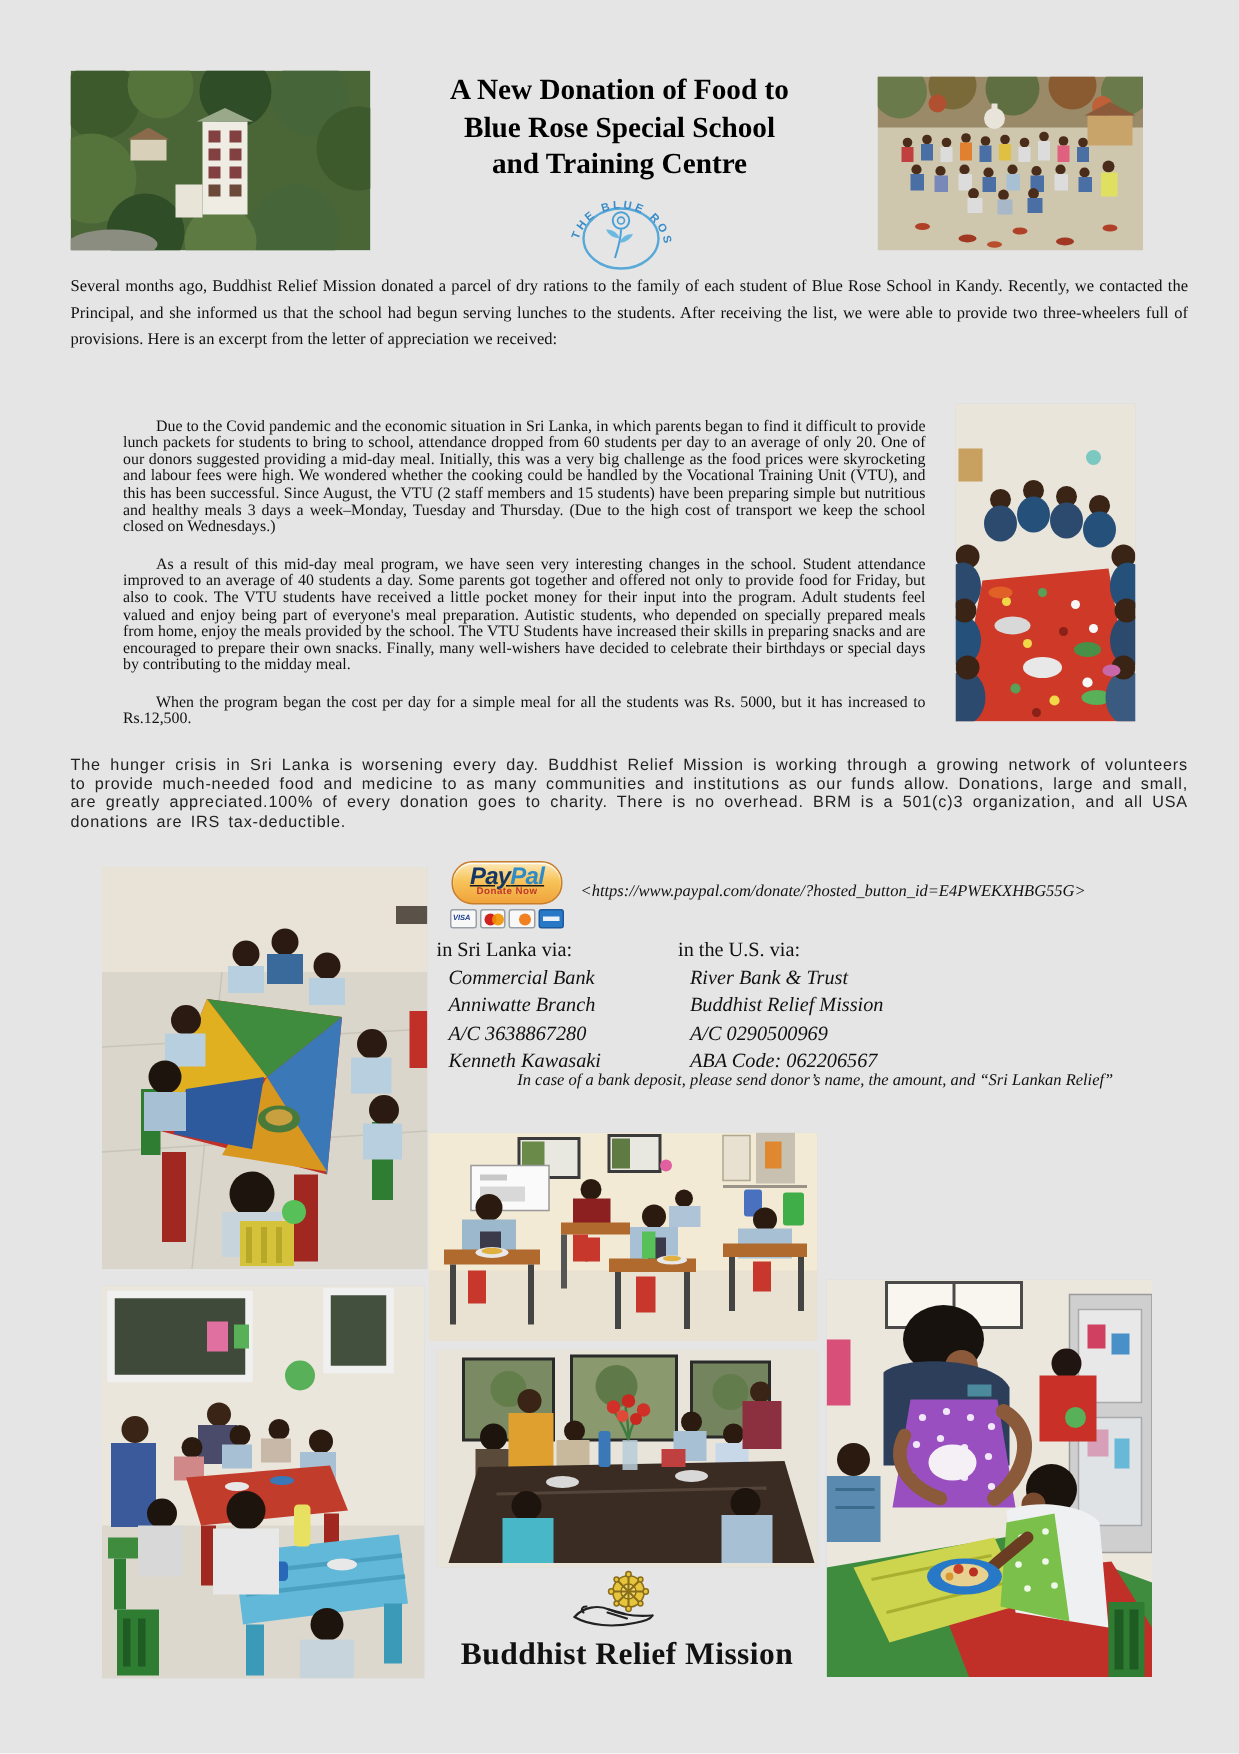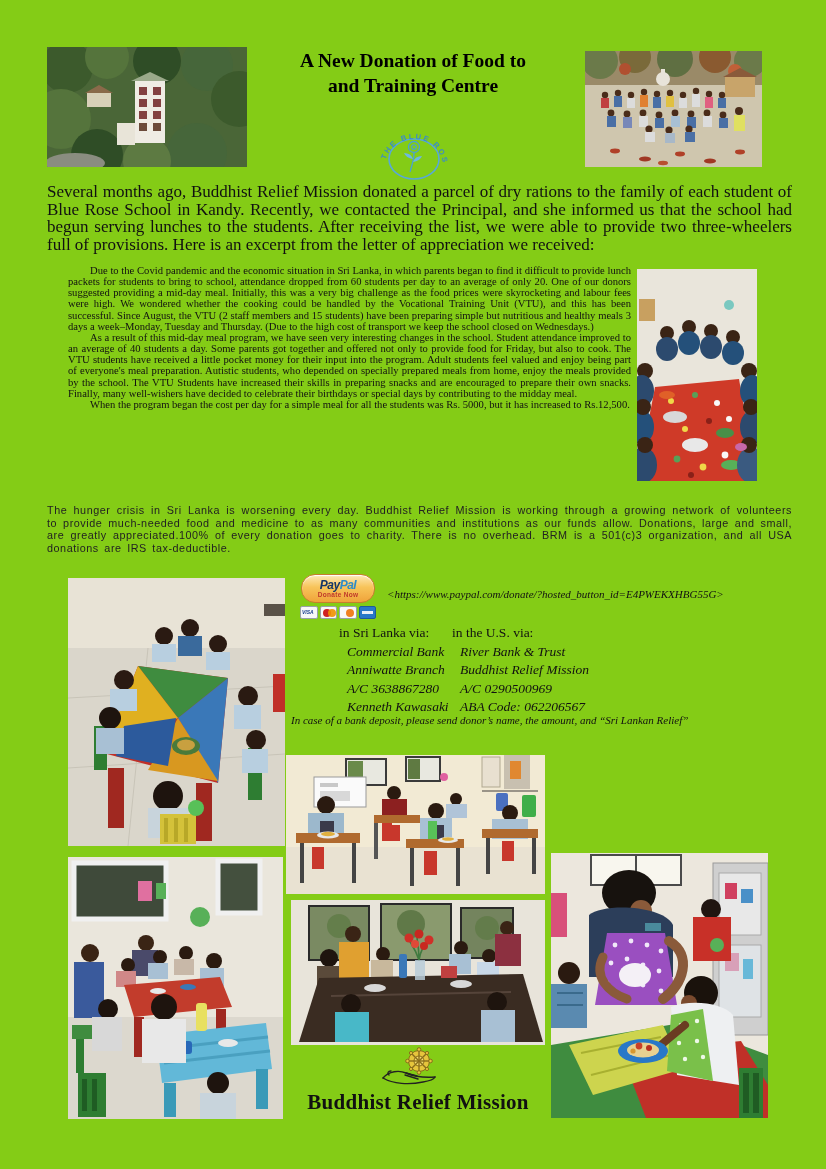--- a/index.html
+++ b/index.html
@@ -1,38 +1,38 @@
 <!DOCTYPE html>
 <html><head>
 <meta charset="utf-8">
 <style>
   html,body{margin:0;padding:0;background:#ffffff;}
-  .page{position:relative;width:826px;height:1169px;background:#84cc16;overflow:hidden;
+  .page{position:relative;width:826px;height:1169px;background:#e5e5e5;overflow:hidden;
         font-family:"Liberation Serif", serif;color:#1a1a1a;}
   .abs{position:absolute;}
   .photo{position:absolute;overflow:hidden;background:#ddd;}
   .photo svg{width:100%;height:100%;display:block;}
   .title{font-weight:bold;font-size:19.5px;line-height:24.5px;text-align:center;color:#000;}
-  .body-text{font-size:17px;line-height:17.5px;text-align:justify;color:#111;}
+  .body-text{font-size:11px;line-height:17.5px;text-align:justify;color:#111;}
   .letter{font-size:10.6px;line-height:11.15px;text-align:justify;color:#111;}
-  .letter p{margin:0;text-indent:22px;}
+  .letter p{margin:14px;text-indent:22px;}
   .appeal{font-family:"Liberation Sans", sans-serif;font-size:10.8px;line-height:12.5px;
           letter-spacing:0.55px;word-spacing:2px;text-align:justify;color:#222;}
   .col{position:absolute;font-size:13.5px;line-height:18.5px;color:#111;}
   .col .hdr{margin:0;}
   .col .ln{margin:0;padding-left:8px;font-style:italic;}
   .note{font-size:11px;line-height:19px;color:#111;font-style:italic;}
   
   .pp-wrap{position:absolute;width:76px;cursor:pointer;}
   .pp-pill{width:72px;height:27px;margin:0 auto;border-radius:14px;
            background:linear-gradient(#fde9b8,#f7c45a 45%,#f0a33a);
            border:1px solid #c87d2c;box-shadow:inset 0 1px 1px #fff;
            display:flex;flex-direction:column;align-items:center;justify-content:center;}
   .pp-brand{font-family:"Liberation Sans", sans-serif;font-style:italic;font-weight:bold;
-            font-size:12px;line-height:12px;letter-spacing:-0.5px;}
+            font-size:16px;line-height:12px;letter-spacing:-0.5px;text-decoration:underline;}
   .pp-pay{color:#143667;}
   .pp-pal{color:#2e8bc8;}
   .pp-cta{font-family:"Liberation Sans", sans-serif;font-weight:bold;font-size:6.5px;
           line-height:7px;color:#c0392b;letter-spacing:0.3px;}
   .pp-cards{display:flex;gap:2px;justify-content:center;margin-top:3px;}
   .pp-card{width:16px;height:11px;border-radius:2px;border:1px solid #9aa0a8;background:#f8f8f8;
            position:relative;overflow:hidden;font-family:"Liberation Sans", sans-serif;}
   .pp-card.visa span{position:absolute;left:1px;top:2px;font-size:5px;font-weight:bold;
            font-style:italic;color:#1a3f8f;letter-spacing:0;}
   .pp-card.mc i,.pp-card.mc b{position:absolute;top:2px;width:8px;height:8px;border-radius:50%;display:block;}
@@ -73,20 +73,21 @@
         <rect x="106" y="64" width="8" height="8" fill="#824040"></rect>
       <rect x="92" y="76" width="8" height="8" fill="#6b4a3a"></rect>
         <rect x="106" y="76" width="8" height="8" fill="#6b4a3a"></rect>
       <rect x="70" y="76" width="18" height="22" fill="#e8e4d8"></rect>
       <ellipse cx="28" cy="116" rx="30" ry="10" fill="#8a8d80"></ellipse>
     </svg>
   </div>
 
   <div class="abs title" style="left:256px;top:49px;width:314px;">
     <div>A New Donation of Food to</div>
+    <div>Blue Rose Special School</div>
     <div>and Training Centre</div>
   </div>
 
   <div class="abs" style="left:374px;top:124px;width:80px;height:58px;">
     <svg viewBox="0 0 80 58" width="80" height="58">
       <defs>
           <path id="arcT" d="M 11,42 A 29,27 0 1 1 69,42" fill="none"></path>
         </defs>
       <ellipse cx="40" cy="35" rx="25" ry="20" fill="none" stroke="#58a8d8" stroke-width="1.6"></ellipse>
       <circle cx="40" cy="23" r="5.5" fill="none" stroke="#4aa0d5" stroke-width="1.3"></circle>
@@ -287,38 +288,38 @@
           <i></i>
         </span>
       <span class="pp-card amex">
           <i></i>
         </span>
     </div>
   </div>
 
   <div class="abs note" style="left:387px;top:585px;width:410px;">&lt;https://www.paypal.com/donate/?hosted_button_id=E4PWEKXHBG55G&gt;</div>
 
-  <div class="col" style="left:291px;top:624px;width:134px;margin-left:48px;">
+  <div class="col" style="left:291px;top:624px;width:134px;">
     <p class="hdr">in Sri Lanka via:</p>
     <p class="ln">Commercial Bank</p>
     <p class="ln">Anniwatte Branch</p>
     <p class="ln">A/C 3638867280</p>
     <p class="ln">Kenneth Kawasaki</p>
   </div>
 
   <div class="col" style="left:452px;top:624px;width:160px;">
     <p class="hdr">in the U.S. via:</p>
     <p class="ln">River Bank &amp; Trust</p>
     <p class="ln">Buddhist Relief Mission</p>
     <p class="ln">A/C 0290500969</p>
     <p class="ln">ABA Code: 062206567</p>
   </div>
 
 
-  <div class="abs note" style="left:291px;top:711px;width:505px;">
+  <div class="abs note" style="left:291px;top:711px;width:505px;text-align:center;">
     <div>In case of a bank deposit, please send donor’s name, the amount, and “Sri Lankan Relief”</div>
   </div>
 
   <div class="photo" style="left:286px;top:755px;width:259px;height:139px;">
     <svg viewBox="0 0 259 139" preserveAspectRatio="none">
       <rect width="259" height="139" fill="#f2ead4"></rect>
       <rect y="92" width="259" height="47" fill="#e9e2d2"></rect>
       <rect x="60" y="4" width="40" height="26" fill="#e8e8e0" stroke="#3a3a3a" stroke-width="2"></rect>
       <rect x="62" y="6" width="15" height="22" fill="#6a8a4a"></rect>
       <rect x="120" y="2" width="34" height="24" fill="#e8e8e0" stroke="#3a3a3a" stroke-width="2"></rect>

